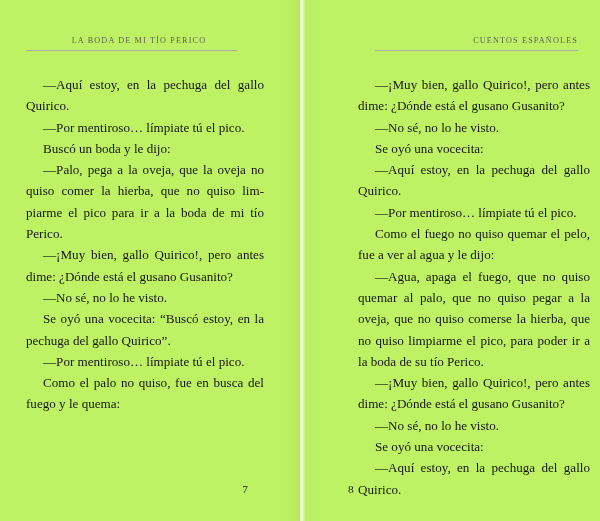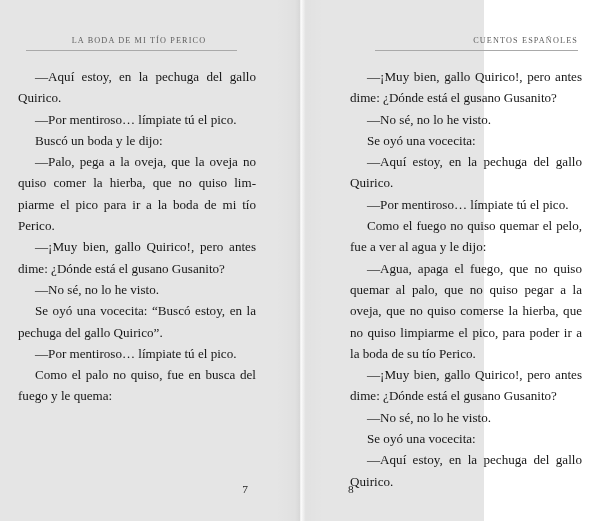--- a/index.html
+++ b/index.html
@@ -10,23 +10,23 @@
   body {
     width: 600px;
     height: 521px;
     overflow: hidden;
     font-family: "Liberation Serif", "DejaVu Serif", serif;
     color: #161616;
   }
 
   .spread {
     position: relative;
-    width: 484px;
+    width: 600px;
     height: 521px;
-    background: #e5e5e5;
+    background: #bef264;
     display: flex;
   }
 
   
   .spread::before {
     content: "";
     position: absolute;
     left: 276px;
     top: 0;
     width: 48px;
@@ -69,21 +69,21 @@
   .rule {
     height: 1px;
     background: #a9a9a9;
     margin-top: 5px;
   }
   .page-left .rule  { width: 211px; margin-left: 12px; }
   .page-right .rule { width: 203px; margin-left: 29px; }
 
   
   .body-text {
-    margin: 4px;
+    margin: 12px;
     padding-top: 11px;
   }
   .body-text p {
     margin: 0;
     text-align: justify;
     text-indent: 17px;
     font-size: 13.1px;
     line-height: 21.3px;
     hyphens: manual;
     -webkit-hyphens: manual;

